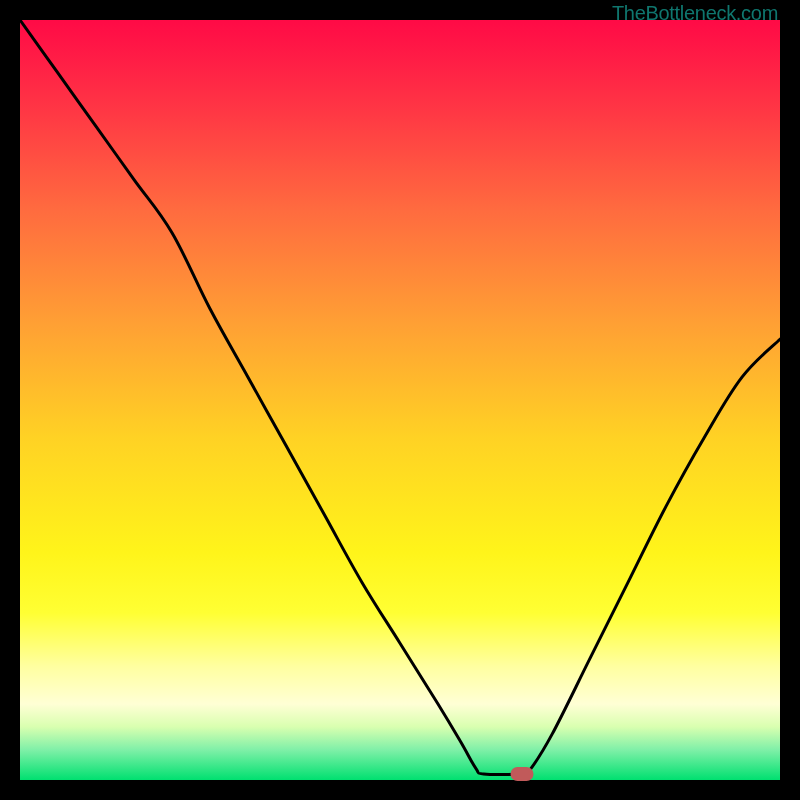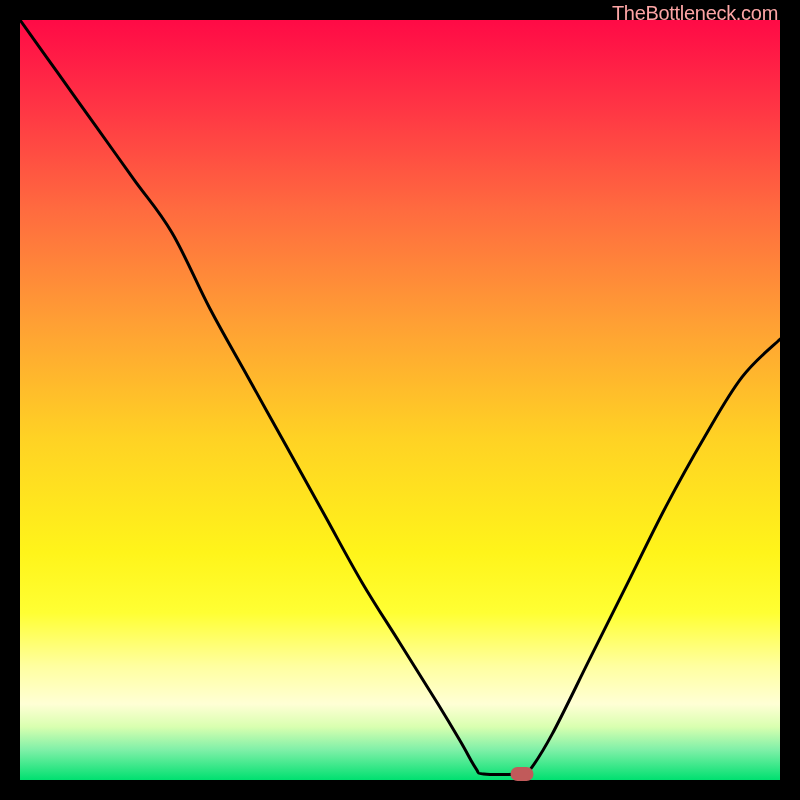--- a/index.html
+++ b/index.html
@@ -30,21 +30,21 @@
     width: 100%;
     height: 100%;
   }
   .watermark {
     position: absolute;
     top: 2px;
     right: 22px;
     font-family: Arial, Helvetica, sans-serif;
     font-size: 20px;
     font-weight: 500;
-    color: #fca5a5;
+    color: #0f766e;
     letter-spacing: -0.3px;
   }
   .curve {
     position: absolute;
     left: 0;
     top: 0;
     width: 100%;
     height: 100%;
   }
   .marker {

